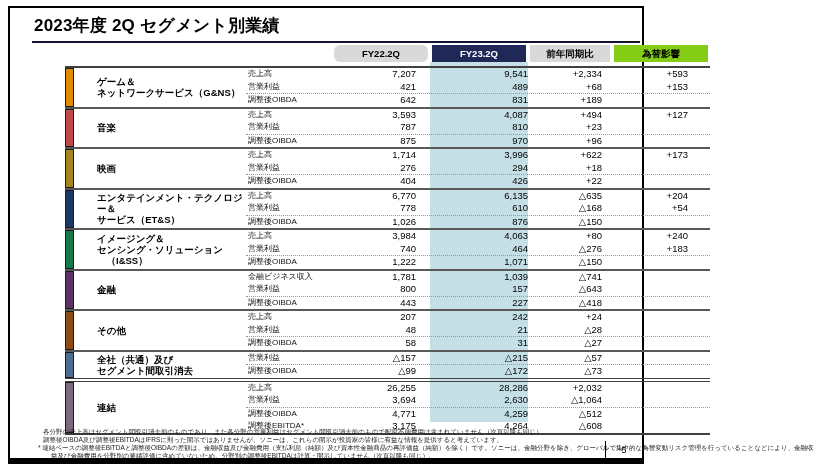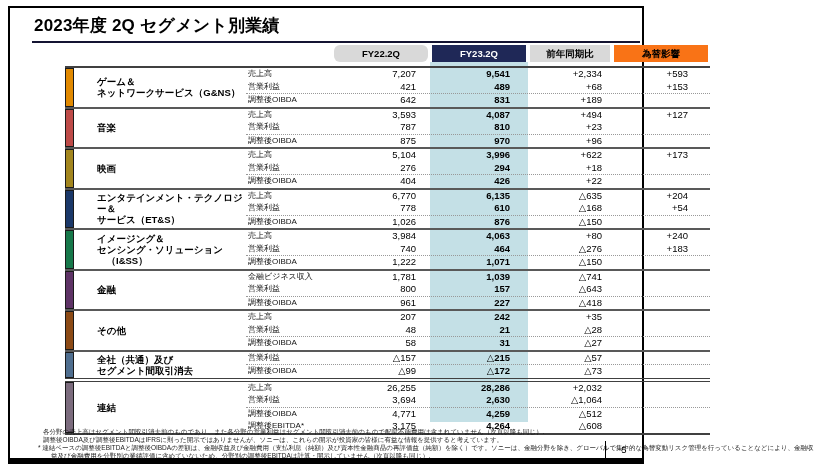--- a/index.html
+++ b/index.html
@@ -30,21 +30,21 @@
   .seg.double{border-top:4px double #404040;}
   .bar{border:1px solid #1a1a1a;box-sizing:border-box;}
   .segname{display:flex;align-items:center;padding-left:23px;font-weight:bold;font-size:9.5px;
     line-height:11px;white-space:pre-wrap;}
   .rows{display:block;}
   .row{display:grid;grid-template-columns:86px 98px 98px 84px 1fr;height:12.5px;line-height:12.5px;font-size:9.5px;}
   .row.dotted{border-top:1px dotted #999;}
   .c{overflow:hidden;}
   .c.label{font-size:8px;padding-left:2px;color:#111;}
   .c.fy22{text-align:right;padding-right:14px;}
-  .c.fy23{text-align:right;padding-right:18px;font-weight:bold;}
+  .c.fy23{text-align:right;font-weight:normal;}
   .c.yoy{text-align:right;padding-right:10px;}
   .c.fx{text-align:right;padding-right:22px;}
   
   .footnotes{position:absolute;left:28px;top:420px;font-size:6.5px;line-height:8px;color:#1a1a1a;white-space:nowrap;}
   .fline.i1{padding-left:5px;}
   .fline.i2{padding-left:13px;}
   
   .pagebox{position:absolute;right:0;bottom:0;width:36px;height:17px;border-left:1.5px solid #000;
     display:flex;align-items:center;justify-content:center;font-size:9.5px;}
 </style>
@@ -53,21 +53,21 @@
 
 <div class="slide">
   <div class="title">2023年度 2Q セグメント別業績</div>
   <div class="title-underline"></div>
   <div class="unit">(億円)</div>
 
   <div class="headerrow">
     <div class="hbox" id="h-fy22" style="background: rgb(217, 217, 217); border-radius: 6px;">FY22.2Q</div>
     <div class="hbox navy" id="h-fy23" style="background: rgb(31, 40, 87);">FY23.2Q</div>
     <div class="hbox" id="h-yoy" style="background: rgb(217, 217, 217);">前年同期比</div>
-    <div class="hbox" id="h-fx" style="background: #f97316;">為替影響</div>
+    <div class="hbox" id="h-fx" style="background: #84cc16;">為替影響</div>
   </div>
 
   <div class="band" id="fy23-band" style="background: rgb(196, 224, 230);"></div>
 
   <div class="tablewrap" id="segments">
       <div class="seg">
         <div class="bar" style="background: rgb(225, 137, 0);"></div>
         <div class="segname">ゲーム＆
 ネットワークサービス（G&amp;NS）</div>
         <div class="rows">
@@ -120,21 +120,21 @@
             <div class="c fx"></div>
           </div>
         </div>
       </div>
       <div class="seg">
         <div class="bar" style="background: rgb(163, 134, 30);"></div>
         <div class="segname">映画</div>
         <div class="rows">
           <div class="row">
             <div class="c label">売上高</div>
-            <div class="c fy22">5,104</div>
+            <div class="c fy22">1,714</div>
             <div class="c fy23">3,996</div>
             <div class="c yoy">+622</div>
             <div class="c fx">+173</div>
           </div>
           <div class="row">
             <div class="c label">営業利益</div>
             <div class="c fy22">276</div>
             <div class="c fy23">294</div>
             <div class="c yoy">+18</div>
             <div class="c fx"></div>
@@ -218,36 +218,36 @@
           </div>
           <div class="row">
             <div class="c label">営業利益</div>
             <div class="c fy22">800</div>
             <div class="c fy23">157</div>
             <div class="c yoy">△643</div>
             <div class="c fx"></div>
           </div>
           <div class="row dotted">
             <div class="c label">調整後OIBDA</div>
-            <div class="c fy22">961</div>
+            <div class="c fy22">443</div>
             <div class="c fy23">227</div>
             <div class="c yoy">△418</div>
             <div class="c fx"></div>
           </div>
         </div>
       </div>
       <div class="seg">
         <div class="bar" style="background: rgb(140, 74, 21);"></div>
         <div class="segname">その他</div>
         <div class="rows">
           <div class="row">
             <div class="c label">売上高</div>
             <div class="c fy22">207</div>
             <div class="c fy23">242</div>
-            <div class="c yoy">+35</div>
+            <div class="c yoy">+24</div>
             <div class="c fx"></div>
           </div>
           <div class="row">
             <div class="c label">営業利益</div>
             <div class="c fy22">48</div>
             <div class="c fy23">21</div>
             <div class="c yoy">△28</div>
             <div class="c fx"></div>
           </div>
           <div class="row dotted">

